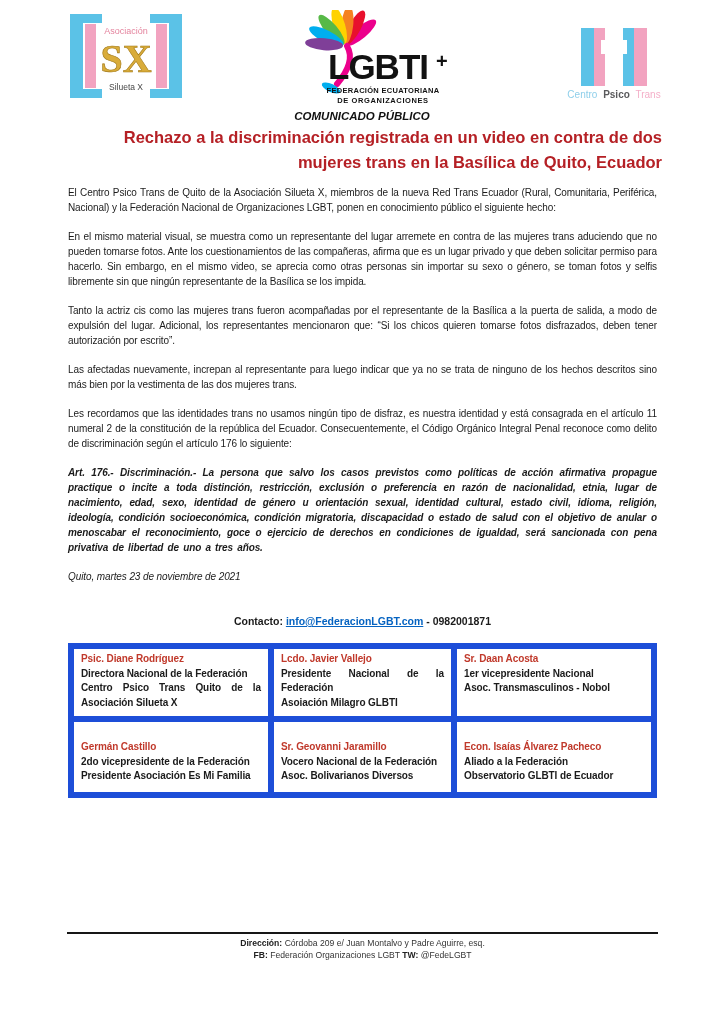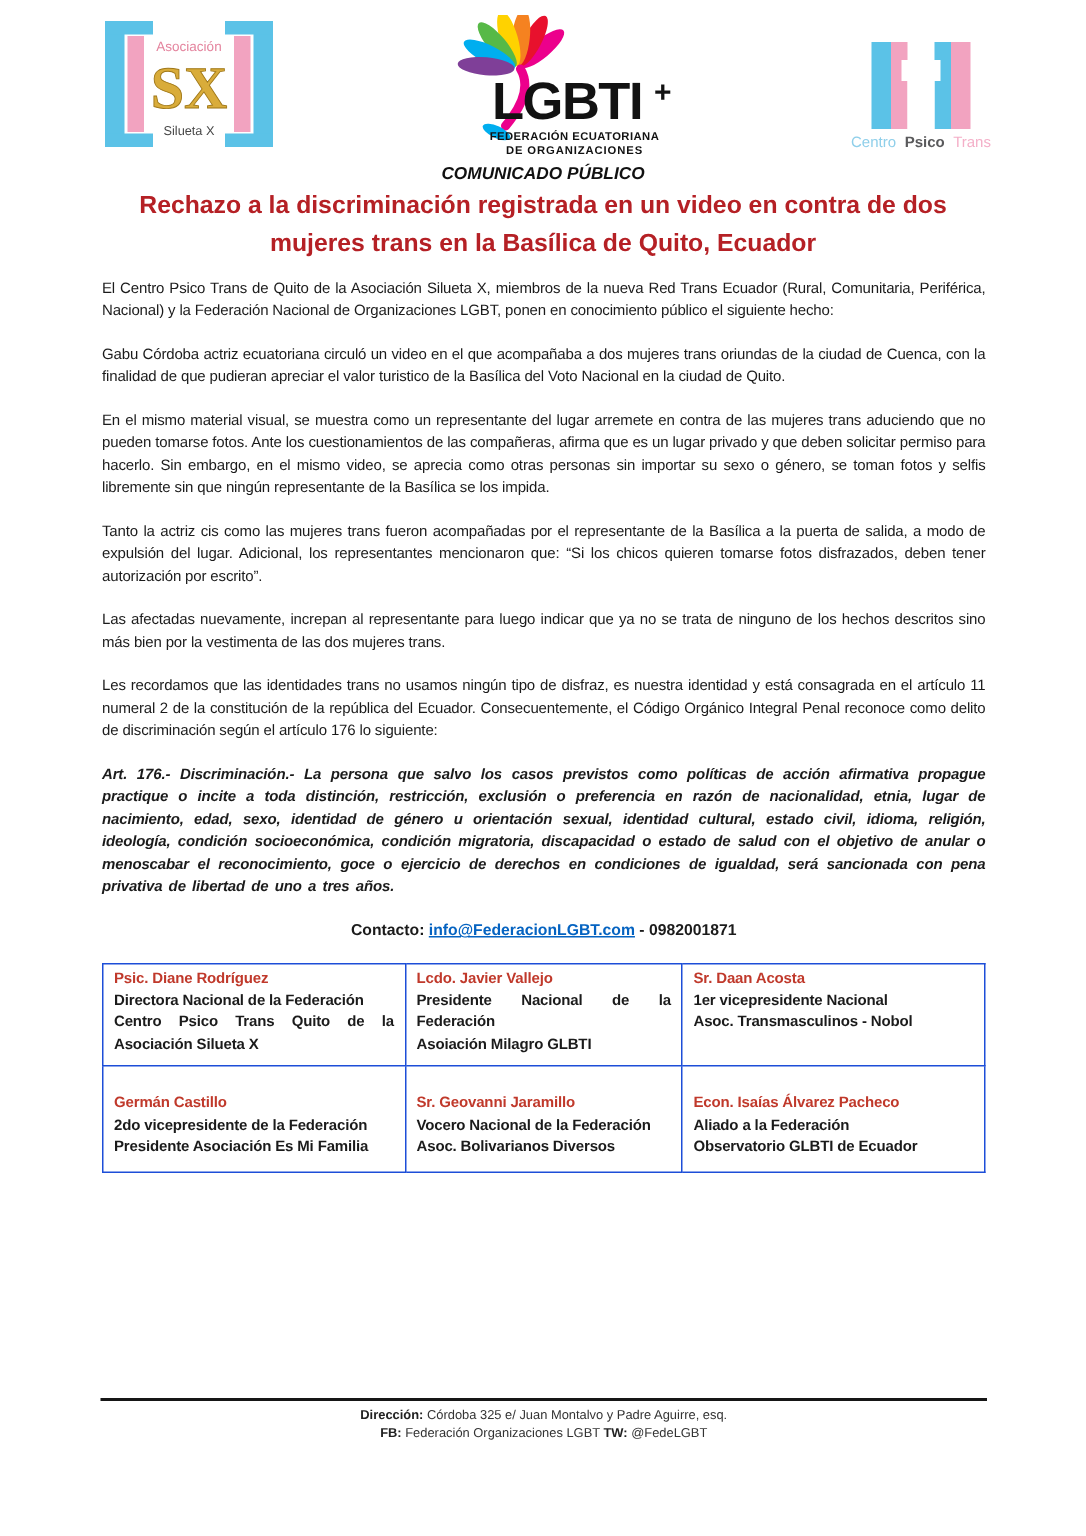--- a/index.html
+++ b/index.html
@@ -8,35 +8,35 @@
     font-family:"Liberation Sans", sans-serif; color:#1b1b1b; overflow:hidden;
   }
   
   .logos { display:flex; justify-content:space-between; align-items:flex-start;
            padding:10px 62px 0 70px; height:94px; }
   .logo-center { margin-top:0; }
   .logo-left  { margin-top:4px; }
   .logo-right { margin-top:18px; }
   
   .kicker { text-align:center; font-weight:bold; font-size:11.5px; margin-top:6px; color:#111;font-style:italic; }
-  .title  { text-align:center; font-weight:bold; font-size:16.5px; line-height:25px;
+  .title  { text-align:right; font-weight:bold; font-size:16.5px; line-height:25px;
             color:var(--title-red,#b52025); width:600px; margin:3px auto 10px; }
   
   .content { margin:0 67px 0 68px; font-size:10px; line-height:15px;
              text-align:justify; letter-spacing:-0.1px; }
   .content p { margin:0 0 14px; }
   p.legal { font-weight:bold; font-style:italic; word-spacing:1.5px; }
   p.date  { font-style:italic; margin-bottom:30px; }
   .contact-line { text-align:center; font-weight:bold; font-size:10.5px;
                   letter-spacing:0; margin:0 0 12px; }
   .contact-line a { color:var(--link-blue,#0563c1); text-decoration:underline; cursor:pointer; }
   
   table.contacts { width:100%; border-collapse:collapse; table-layout:fixed;
                    font-size:10px; font-weight:bold; line-height:14.5px; }
-  table.contacts td { border:1px solid #1d4ed8; vertical-align:top;
+  table.contacts td { border:6px solid #1d4ed8; vertical-align:top;
                       padding:3px 7px 6px; text-align:justify; }
   table.contacts col.c1, table.contacts col.c3 { width:34.3%; }
   table.contacts col.c2 { width:31.4%; }
   tr.row-2 td { padding-top:18px; padding-bottom:8px; }
   .cname { color:var(--name-red,#c0392b); }
   
   .footer { position:absolute; left:67px; right:66px; top:932px;
             border-top:2px solid #161616; padding-top:4px; text-align:center;
             font-size:8.6px; line-height:11.6px; color:#333; }
   .footer b { color:#222; }
@@ -100,26 +100,26 @@
         <tspan dx="3" fill="#f4afc8">Trans</tspan>
       </text>
     </svg>
   </div>
 
   <div class="kicker">COMUNICADO PÚBLICO</div>
   <h1 class="title">Rechazo a la discriminación registrada en un video en contra de dos mujeres trans en la Basílica de Quito, Ecuador</h1>
 
   <div class="content">
     <p>El Centro Psico Trans de Quito de la Asociación Silueta X, miembros de la nueva Red Trans Ecuador (Rural, Comunitaria, Periférica, Nacional) y la Federación Nacional de Organizaciones LGBT, ponen en conocimiento público el siguiente hecho:</p>
-    <p>Gabu Córdoba actriz ecuatoriana circuló un video en el que acompañaba a dos mujeres trans oriundas de la ciudad de Cuenca, con la finalidad de que pudieran apreciar el valor turistico de la Basílica del Voto Nacional en la ciudad de Quito.</p>
     <p>En el mismo material visual, se muestra como un representante del lugar arremete en contra de las mujeres trans aduciendo que no pueden tomarse fotos. Ante los cuestionamientos de las compañeras, afirma que es un lugar privado y que deben solicitar permiso para hacerlo. Sin embargo, en el mismo video, se aprecia como otras personas sin importar su sexo o género, se toman fotos y selfis libremente sin que ningún representante de la Basílica se los impida.</p>
     <p>Tanto la actriz cis como las mujeres trans fueron acompañadas por el representante de la Basílica a la puerta de salida, a modo de expulsión del lugar. Adicional, los representantes mencionaron que: “Si los chicos quieren tomarse fotos disfrazados, deben tener autorización por escrito”.</p>
     <p>Las afectadas nuevamente, increpan al representante para luego indicar que ya no se trata de ninguno de los hechos descritos sino más bien por la vestimenta de las dos mujeres trans.</p>
     <p>Les recordamos que las identidades trans no usamos ningún tipo de disfraz, es nuestra identidad y está consagrada en el artículo 11 numeral 2 de la constitución de la república del Ecuador. Consecuentemente, el Código Orgánico Integral Penal reconoce como delito de discriminación según el artículo 176 lo siguiente:</p>
     <p class="legal">Art. 176.- Discriminación.- La persona que salvo los casos previstos como políticas de acción afirmativa propague practique o incite a toda distinción, restricción, exclusión o preferencia en razón de nacionalidad, etnia, lugar de nacimiento, edad, sexo, identidad de género u orientación sexual, identidad cultural, estado civil, idioma, religión, ideología, condición socioeconómica, condición migratoria, discapacidad o estado de salud con el objetivo de anular o menoscabar el reconocimiento, goce o ejercicio de derechos en condiciones de igualdad, será sancionada con pena privativa de libertad de uno a tres años.</p>
+    <p class="date">Quito, martes 23 de noviembre de 2021</p>
 
     <p class="contact-line">
       <span>Contacto:</span>
       <a href="#">info@FederacionLGBT.com</a>
       <span>- 0982001871</span>
     </p>
 
     <table class="contacts">
       <colgroup>
           <col class="c1">
@@ -161,21 +161,21 @@
           <div>Observatorio GLBTI de Ecuador</div>
         </td>
       </tr>
     </tbody>
       </table>
   </div>
 
   <div class="footer">
     <div>
       <b>Dirección:</b>
-      <span>Córdoba 325 e/ Juan Montalvo y Padre Aguirre, esq.</span>
+      <span>Córdoba 209 e/ Juan Montalvo y Padre Aguirre, esq.</span>
     </div>
     <div>
       <b>FB:</b>
       <span>Federación Organizaciones LGBT</span>
       <b>TW:</b>
       <span>@FedeLGBT</span>
     </div>
   </div>
 
 </div>

